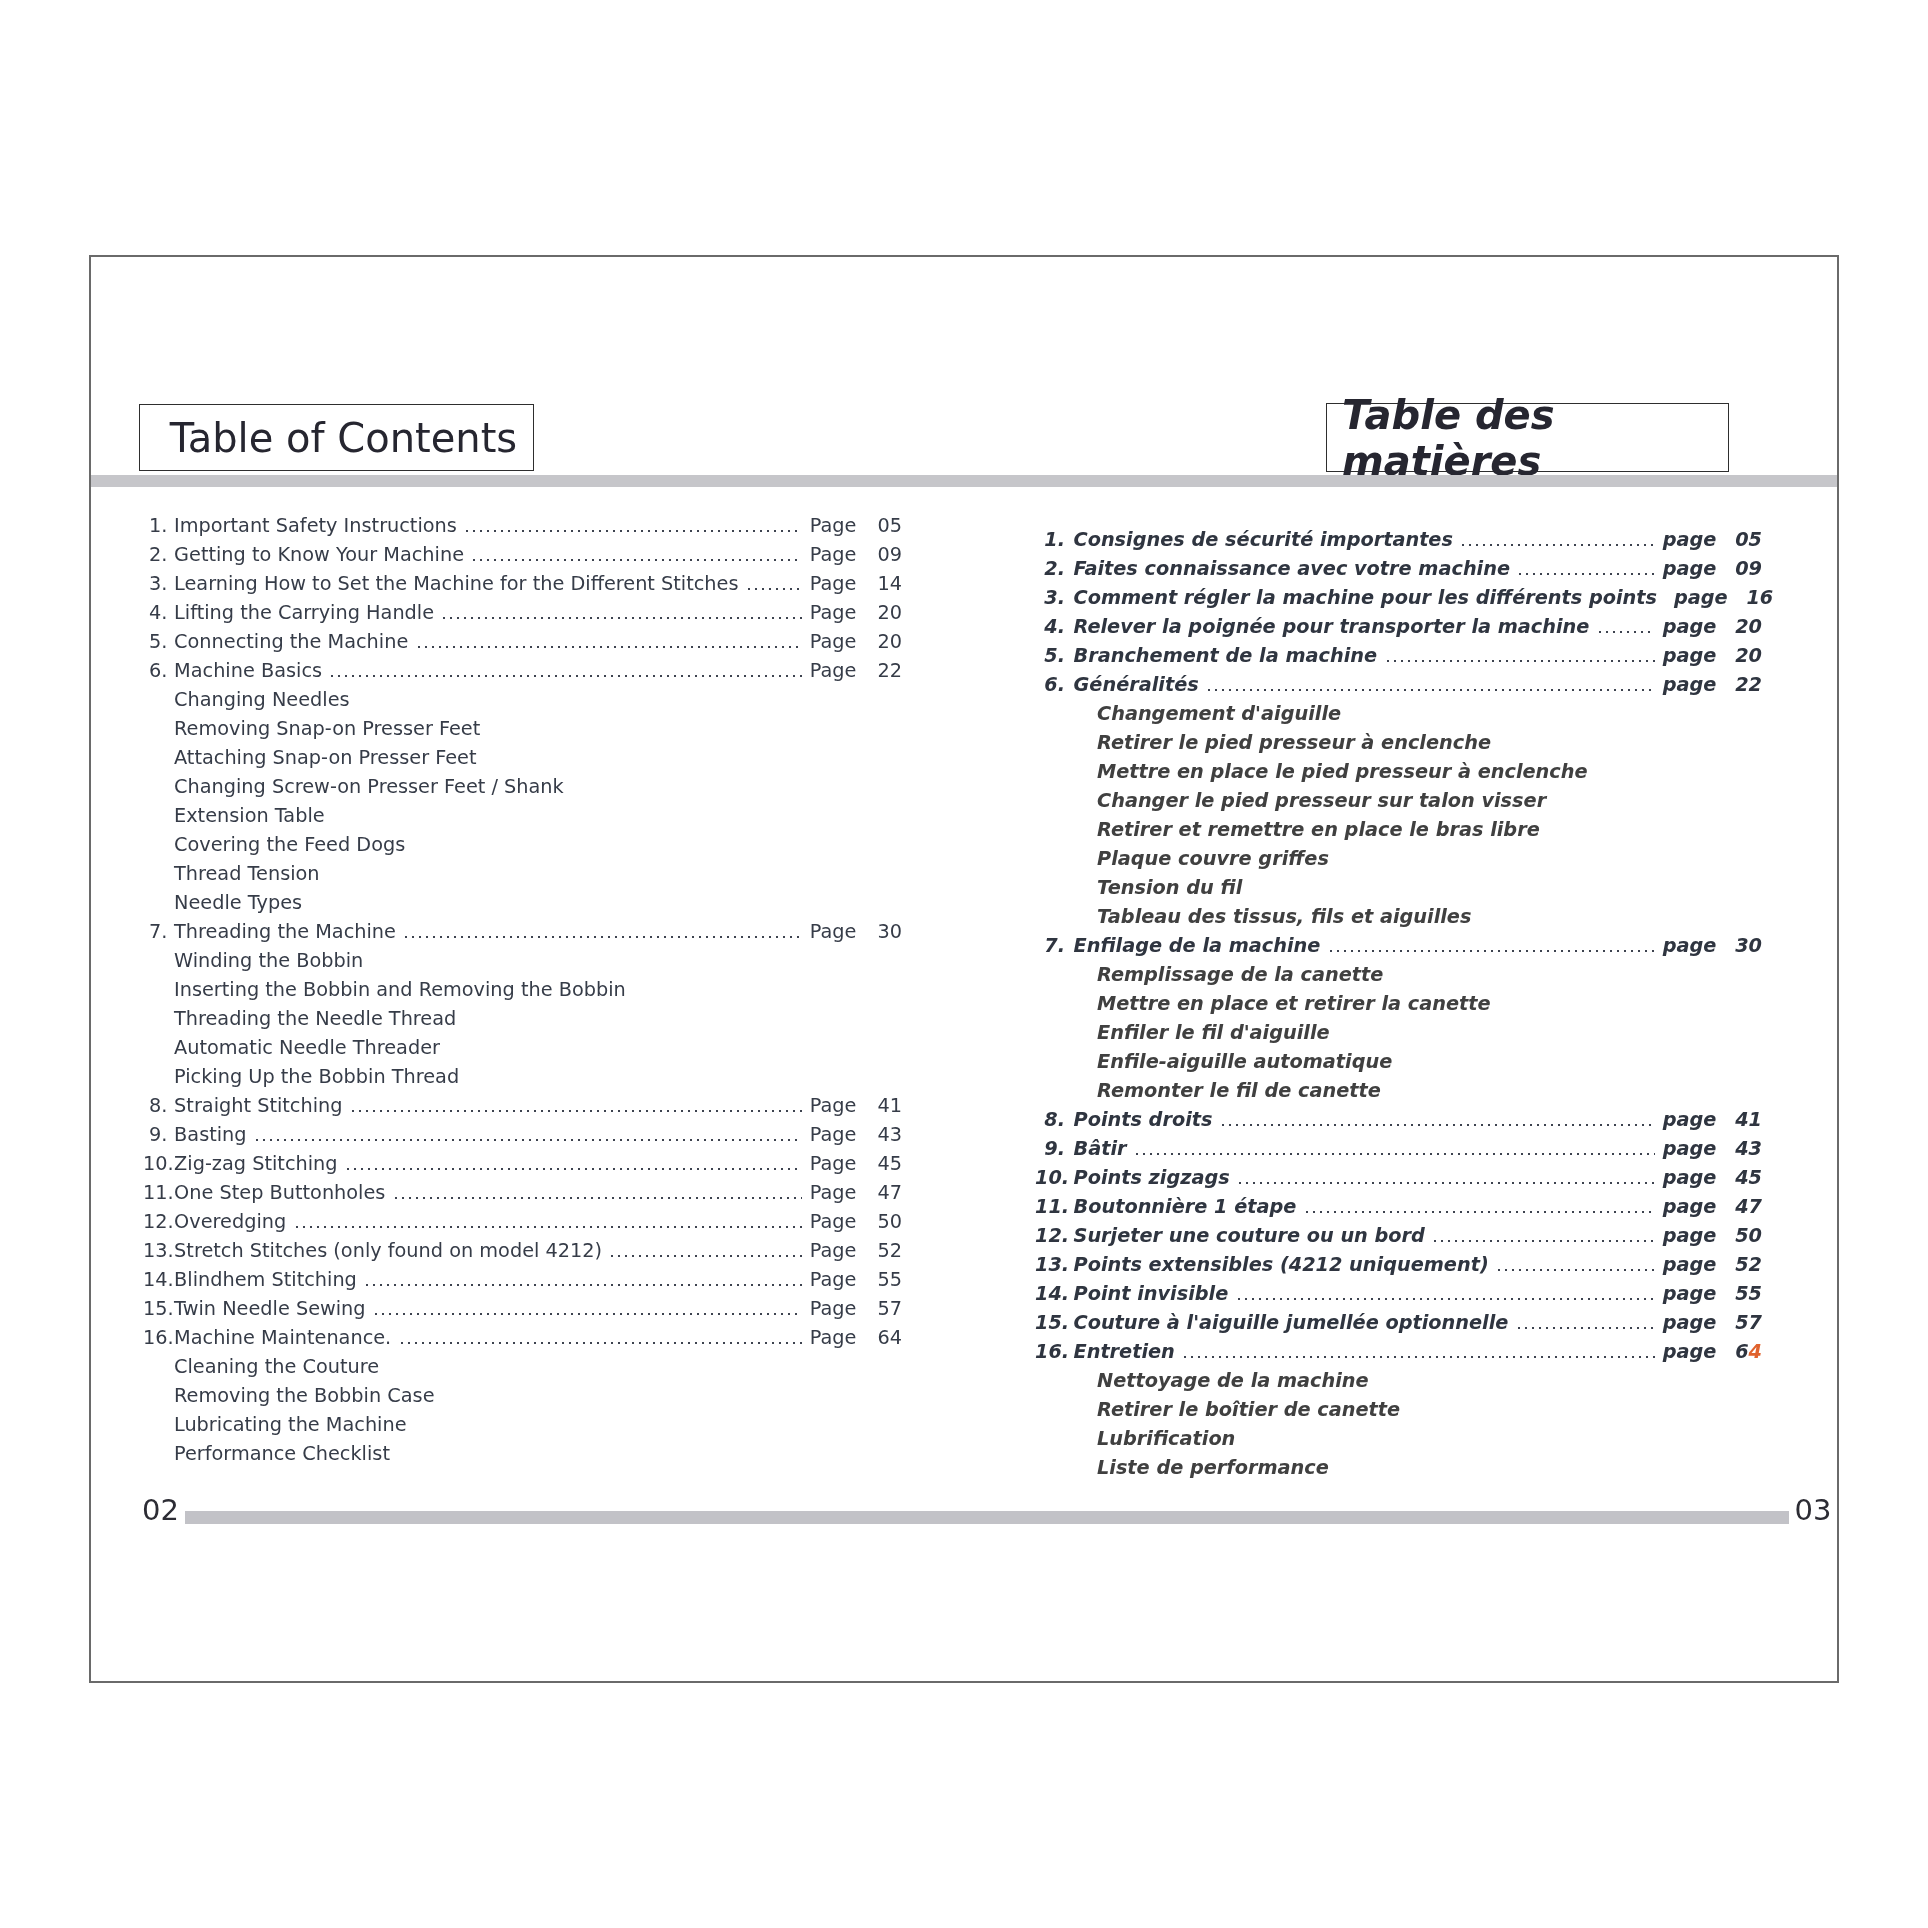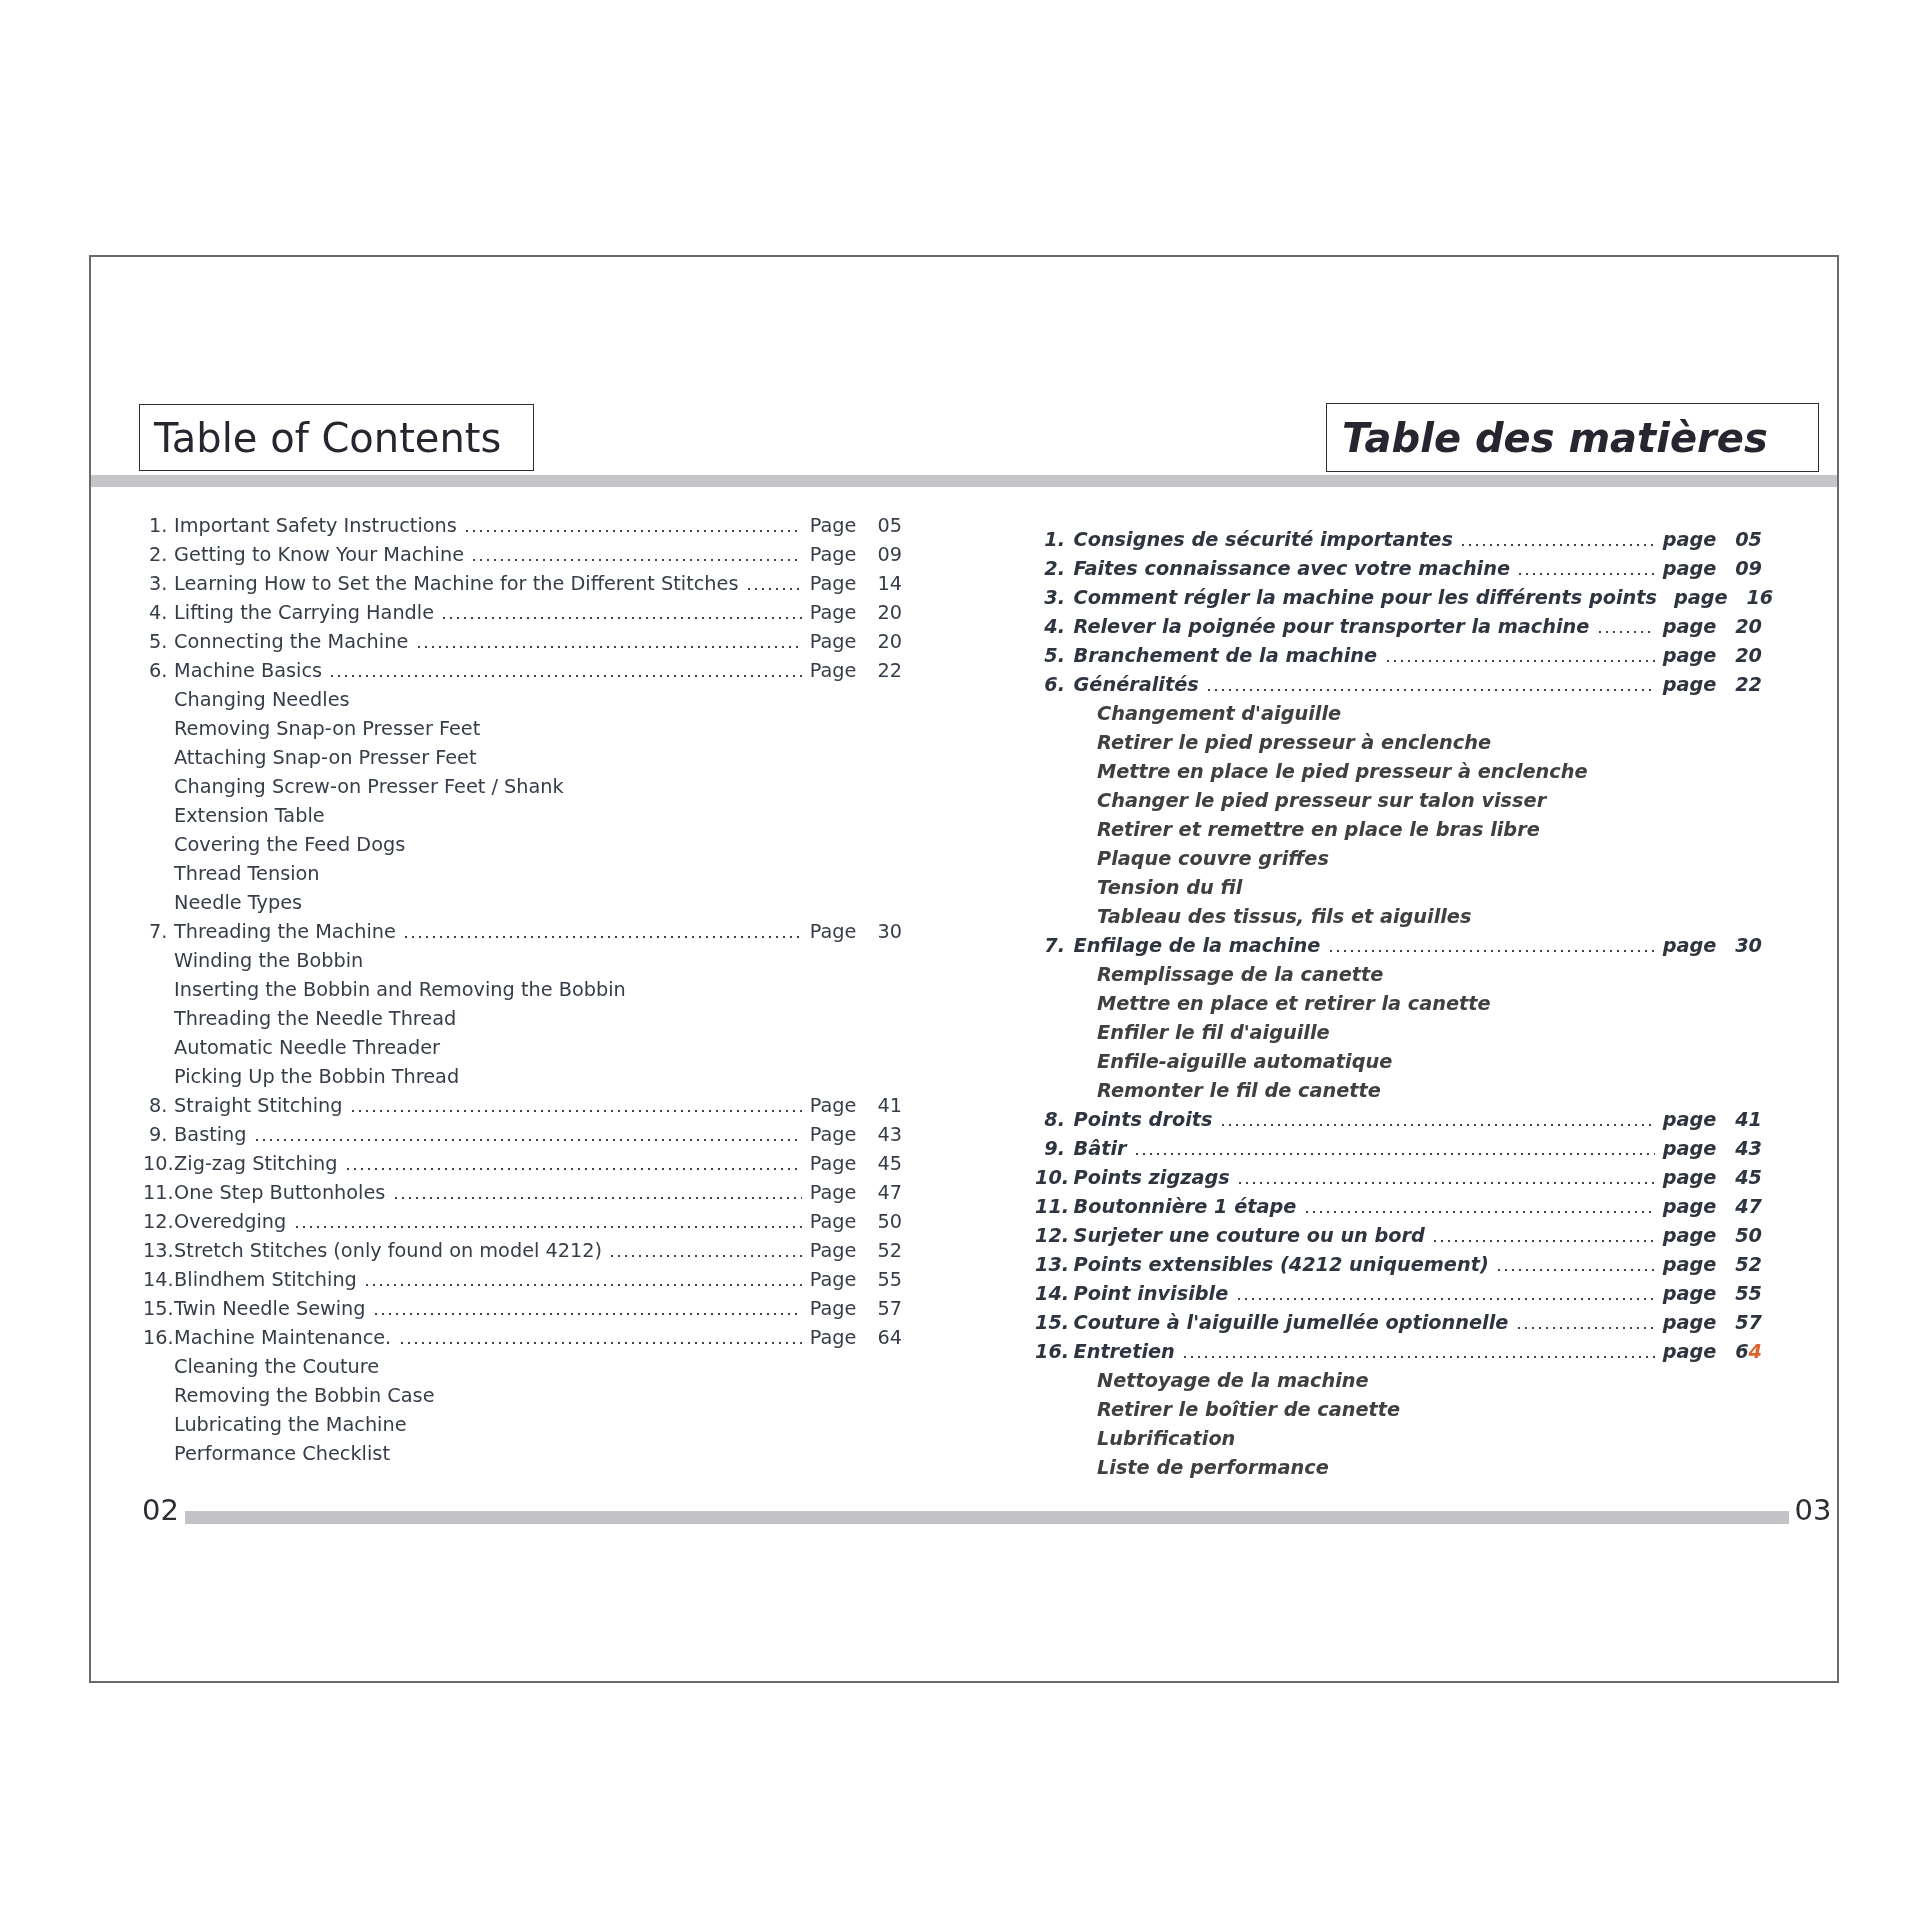--- a/index.html
+++ b/index.html
@@ -2,23 +2,23 @@
 <html style="font-size:15px"><head>
 <meta charset="utf-8">
 <style>
   html,body{margin:0;padding:0;background:#ffffff;}
   body{width:1928px;height:1928px;position:relative;font-family:"DejaVu Sans",sans-serif;overflow:hidden;}
 
   .sheet{position:absolute;left:89px;top:255px;width:1746px;height:1424px;
          border:2.8px solid #6a6a6a;background:#ffffff;}
 
   .title-box{position:absolute;border:1.9px solid #2e2e2e;background:#ffffff;
-             display:flex;align-items:center;box-sizing:border-box;color:#262630;}
+             display:flex;align-items:center;box-sizing:border-box;color:#262630;justify-content:center;}
   .title-box.en{left:48px;top:147px;width:395px;height:67px;font-size:40px;padding-left:14px;}
-  .title-box.fr{left:1235px;top:146px;width:493px;height:69px;font-size:40px;
+  .title-box.fr{left:1235px;top:146px;width:403px;height:69px;font-size:40px;
                 font-style:italic;font-weight:bold;padding-left:15px;}
 
   .title-band{position:absolute;left:0;top:218px;width:100%;height:12.2px;background:#c6c6ca;}
 
   .col{position:absolute;}
   .col.en{left:52px;top:257px;width:759px;}
   .col.fr{left:944px;top:271px;width:727px;}
 
   .row{display:flex;align-items:baseline;height:29px;font-size:19.3px;
        color:#363c48;white-space:nowrap;}

